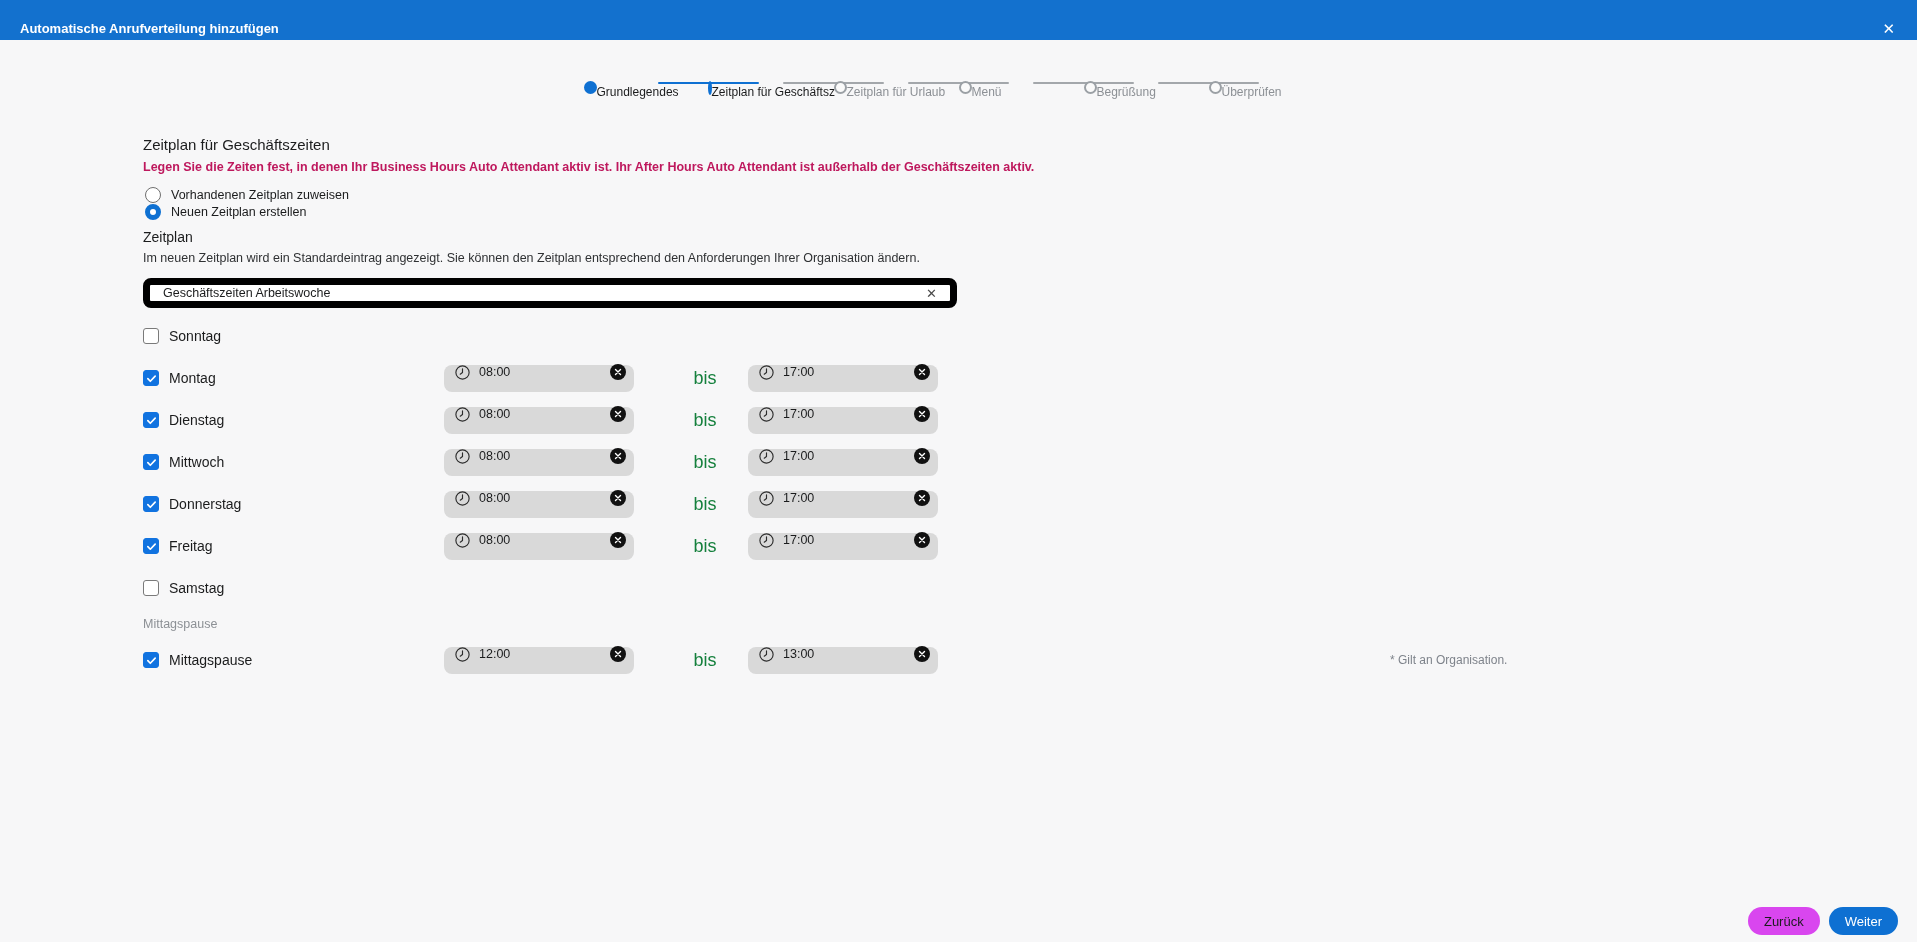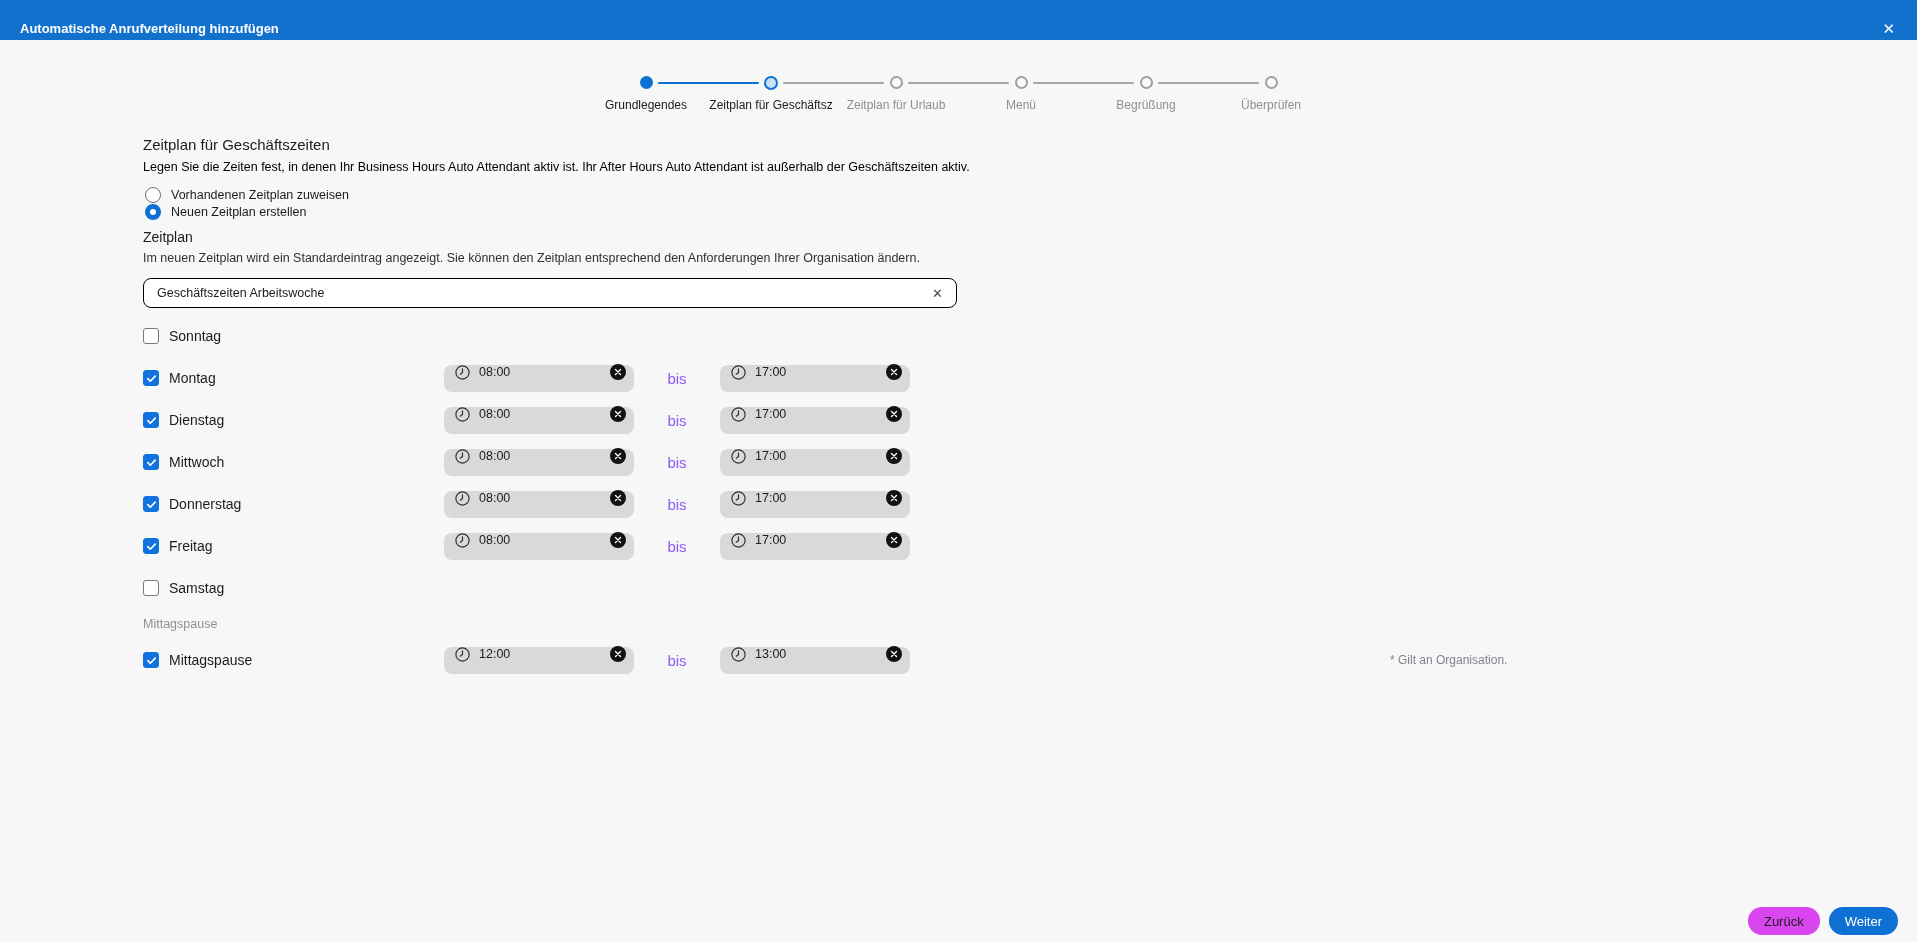--- a/index.html
+++ b/index.html
@@ -14,49 +14,49 @@
     position:absolute;top:0;left:0;right:0;height:40px;background:#1371CE;
     display:flex;align-items:center;padding:16px 22px 0 20px;box-sizing:border-box;
   }
   .titlebar .title{font-size:13px;font-weight:700;color:#fff;}
   .titlebar .close{margin-left:auto;color:#fff;font-size:15px;line-height:1;cursor:pointer;}
   
   .stepper{
     position:absolute;top:76px;left:50%;transform:translateX(-50%);
     display:flex;
   }
-  .step{display:flex;flex-direction:column;align-items:center;width:125px;position:relative;cursor:pointer;}
+  .step{display:flex;flex-direction:row;align-items:center;width:125px;position:relative;cursor:pointer;}
   .step::before{content:none;}
   .step:not(:first-child)::before{
     content:'';position:absolute;top:6px;height:2px;border-radius:1px;
     left:calc(-50% + 12px);right:calc(50% + 12px);background:#A3A7AB;
   }
   .step.line-active:not(:first-child)::before{background:#0E70D2;}
   .dot{width:13px;height:13px;border-radius:50%;box-sizing:border-box;z-index:1;}
   .dot.completed{background:#0E70D2;}
   .dot.current{width:14px;height:14px;margin:-0.5px;background:#C9E2F8;border:2px solid #0E70D2;}
   .dot.upcoming{background:#FAFAFA;border:2px solid #9BA0A5;}
   .step-label{margin-top:9px;font-size:12px;color:#1b1c1d;white-space:nowrap;}
   .step-label.dim{color:#8C9095;}
   
   .page-head{position:absolute;left:143px;top:136px;}
   .section-title{margin:0;font-size:15px;font-weight:400;color:#1b1c1d;}
-  .section-desc{margin:7px 0 0;font-size:12.5px;color:#000000;}
+  .section-desc{margin:7px 0 0;font-size:12.5px;color:#be185d;font-weight:bold;}
   .radio-group{position:absolute;left:145px;top:186px;}
   .radio-row{display:flex;align-items:center;height:17px;cursor:pointer;}
   .radio{width:16px;height:16px;border-radius:50%;border:1.5px solid #6f6f6f;background:#fff;box-sizing:border-box;flex:none;}
   .radio.selected{border:5px solid #0E70D2;}
   .radio-label{margin-left:10px;font-size:12.5px;color:#1b1c1d;}
   .schedule-head{position:absolute;left:143px;top:229px;}
   .schedule-title{margin:0;font-size:14px;font-weight:500;color:#1b1c1d;}
   .schedule-desc{margin:6px 0 0;font-size:12.5px;color:#2F3133;}
   
   .field{
     position:absolute;left:143px;top:278px;width:814px;height:30px;box-sizing:border-box;
-    border:1px solid #000000;border-radius:8px;background:#fff;
+    border:7px solid #000000;border-radius:8px;background:#fff;
     display:flex;align-items:center;padding:0 13px;
   }
   .field input{
     flex:1;border:none;outline:none;background:transparent;
     font-family:inherit;font-size:12.5px;color:#1b1c1d;padding:0;
   }
   .field .field-clear{color:#4a4a4a;font-size:13px;line-height:1;cursor:pointer;}
   
   #rows{position:absolute;left:143px;top:315px;width:1560px;}
   .day-row{height:42px;display:flex;align-items:center;position:relative;}
@@ -69,21 +69,21 @@
   .checkbox.checked{background:#1173E0;border-color:#1173E0;}
   .day-label{margin-left:10px;font-size:14px;color:#1b1c1d;}
   .times{display:flex;align-items:center;}
   .time-pill{
     width:190px;height:27px;box-sizing:border-box;border-radius:8px;background:#D9D9D9;
     display:flex;align-items:center;padding:0 8px 12px 10px;cursor:pointer;
   }
   .time-pill .icon{display:inline-flex;flex:none;}
   .time-text{font-size:12.5px;color:#1b1c1d;margin-left:8px;flex:1;}
   .pill-clear{display:inline-flex;flex:none;cursor:pointer;}
-  .bis{display:inline-block;width:86px;text-align:center;font-size:15px;color:#8b5cf6;}
+  .bis{display:inline-block;width:86px;text-align:center;font-size:18px;color:#15803d;padding-left:28px;}
   .section-label{height:30px;display:flex;align-items:center;font-size:12.5px;color:#8C9095;}
   .note{position:absolute;left:1247px;top:50%;transform:translateY(-50%);font-size:12px;color:#7E838B;}
   
   .footer{position:absolute;right:19px;bottom:7px;display:flex;gap:9px;}
   .btn{
     height:28px;border:none;border-radius:14px;padding:0 16px;
     font-family:inherit;font-size:13px;display:flex;align-items:center;cursor:pointer;
   }
   .btn.back{background:#d946ef;color:#1b1c1d;}
   .btn.next{background:#0E70D2;color:#fff;}

